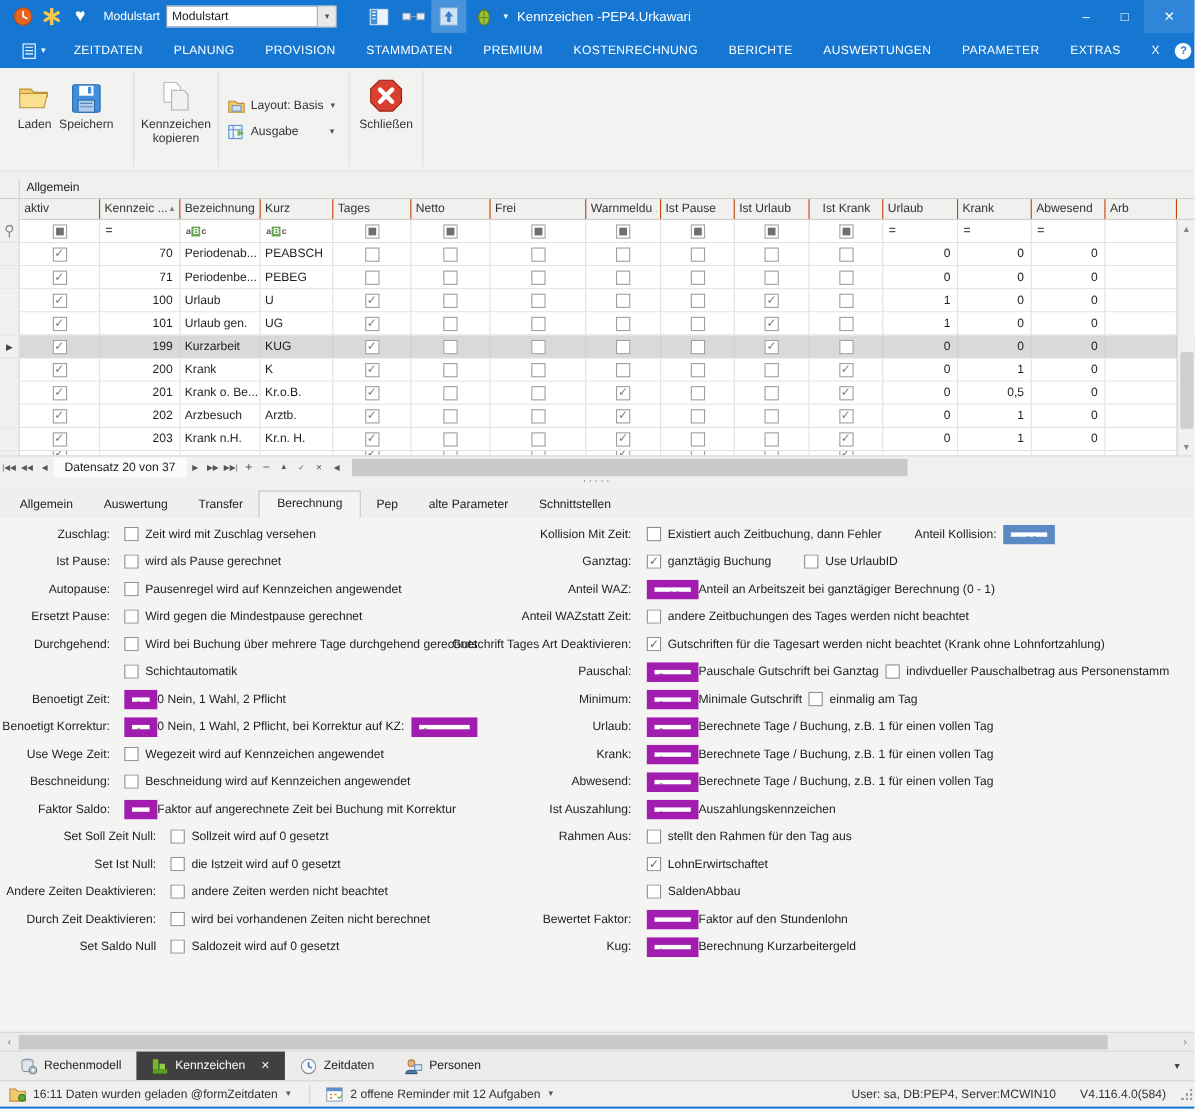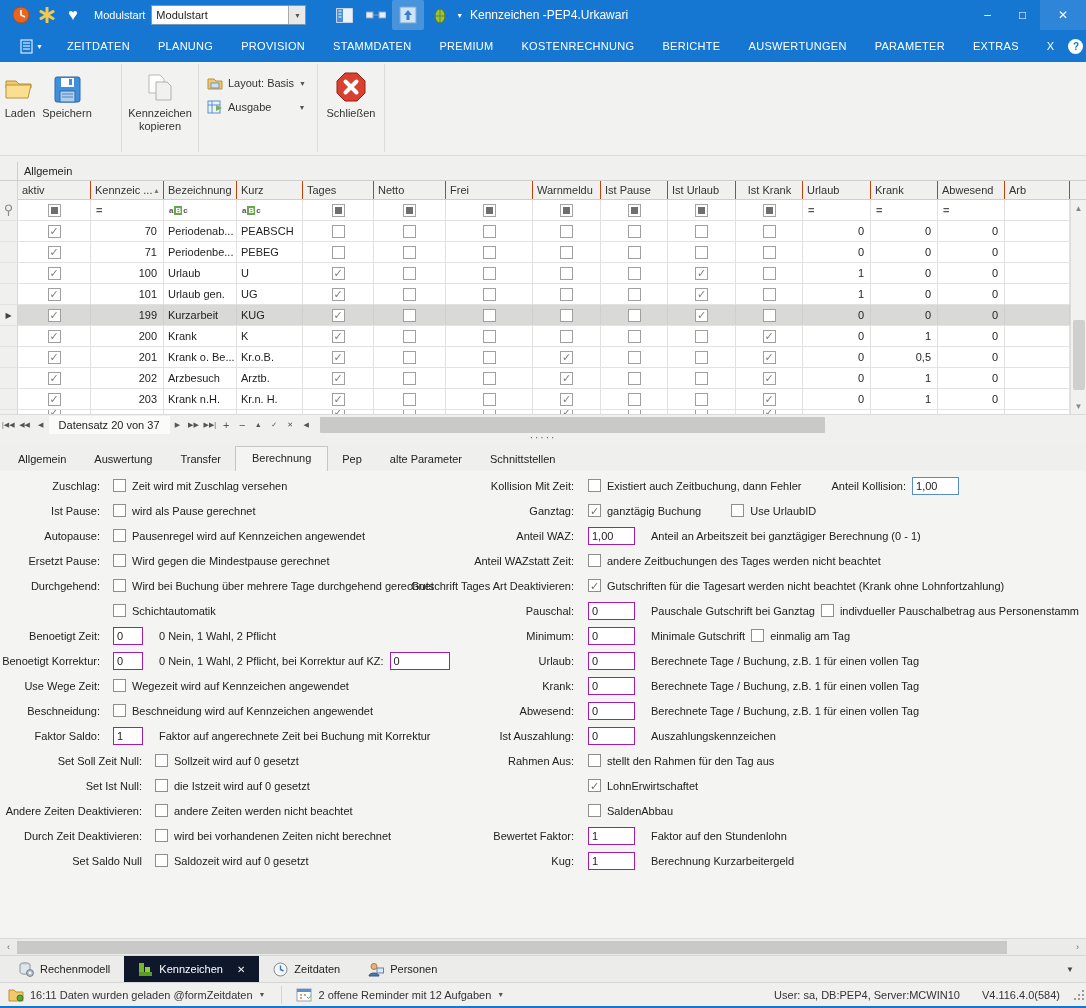--- a/index.html
+++ b/index.html
@@ -28,21 +28,21 @@
 #menu-burger{display:flex;align-items:center;gap:3px;padding:0 10px}
 .menu-item{padding:0 14px;letter-spacing:.3px;white-space:nowrap}
 #menu-items{display:flex;align-items:center}
 #menu-right{margin-left:auto;display:flex;align-items:center;gap:16px;padding-right:14px}
 #help-icon{width:15px;height:15px;border-radius:50%;background:#fff;color:#1577d2;font-weight:bold;font-size:10px;display:flex;align-items:center;justify-content:center}
 
 
 #ribbon{top:62px;height:94px;background:#f2f2f1;border-bottom:1px solid #d9d9d7}
 #ribbon-content{position:absolute;top:2px;left:4px;display:flex;height:76px}
 .rsep{width:1px;background:#dcdcda;height:88px;flex:none}
-.rgroup{display:flex;flex:none}
+.rgroup{display:flex;justify-content:center;flex:none}
 .bigbtn{text-align:center;padding-top:3px}
 .bicon{height:36px;display:flex;align-items:flex-end;justify-content:center}
 .blabel{font-size:11px;color:#333;line-height:13px;margin-top:4px}
 #grp-layout{flex-direction:column;padding:12px 6px 0 8px;gap:10px}
 .smallbtn{display:flex;align-items:center;gap:5px;color:#333}
 .caret{font-size:7px;color:#555}
 #ribbon-labels{position:absolute;top:79px;left:0;width:100%;height:14px;color:#5a5a5a}
 #ribbon-labels div{position:absolute;text-align:center}
 
 
@@ -99,33 +99,33 @@
 #form-left{left:0;width:545px}
 #form-right{left:408px;width:678px}
 .form-row{display:flex;align-items:center;height:25px;position:relative}
 .flabel{flex:none;width:108px;text-align:right;padding-right:8px;color:#222;white-space:nowrap;overflow:hidden}
 .form-row.gb .flabel{width:150px}
 #form-right .flabel{width:174px}
 .fctrls{display:flex;align-items:center;padding-left:5px;flex:1;white-space:nowrap;overflow:hidden}
 #form-right .fctrls{padding-left:6px}
 .fcb{flex:none;width:13px;height:13px;border:1px solid #8e8e8e;background:#fff;font-size:11px;line-height:12px;text-align:center;color:#6e6e6e;margin-right:6px}
 .ftext{margin-right:6px;color:#222}
-.tinput{flex:none;width:30px;height:18px;border:1px solid #a21caf;background:#fff;padding:2px 3px;margin-right:16px;color:#222;overflow:hidden}
+.tinput{flex:none;width:30px;height:18px;border:7px solid #a21caf;background:#fff;padding:2px 3px;margin-right:0;color:#222;overflow:hidden}
 #form-right .tinput{width:47px}
 .tinput.wide{width:60px}
 .tinput.focused{border-color:#5a8bc4}
 .fgap{flex:none;width:24px}
 
 
 #hscroll{top:938px;height:17px;background:#ebebea;border-top:1px solid #d9d9d7}
 #hscroll .arr{position:absolute;top:0;width:17px;height:16px;display:flex;align-items:center;justify-content:center;color:#666;font-size:9px}
 #hthumb{position:absolute;left:17px;top:2px;width:990px;height:13px;background:#c9c9c8}
 #mditabs{top:955px;height:27px;background:#ececeb;border-top:1px solid #d5d5d3;display:flex;align-items:stretch;padding-left:4px}
 .mtab{display:flex;align-items:center;gap:6px;padding:0 14px;color:#222;white-space:nowrap}
-.mtab.active{background:#0f172a;color:#fff}
+.mtab.active{background:#404040;color:#fff}
 .mtclose{margin-left:8px;font-size:10px;color:#eee}
 .mticon{display:flex;align-items:center}
 #mdi-caret{margin-left:auto;padding-right:12px;display:flex;align-items:center;color:#444;font-size:8px}
 #statusbar{top:982px;height:24px;background:#f0f0ef;border-top:1px solid #d5d5d3;display:flex;align-items:center;color:#333}
 #statusbar .sicon{margin:0 6px 0 8px;display:flex;align-items:center}
 .scaret{font-size:7px;color:#555;margin:0 10px 0 6px}
 .sdiv{width:1px;height:18px;background:#d5d5d3;margin:0 6px}
 #status-right{margin-left:auto;display:flex;align-items:center;gap:22px;padding-right:26px}
 #grip{position:absolute;right:2px;top:990px;width:12px;height:12px;
   background:radial-gradient(circle at 3px 9px,#9a9a9a 1px,transparent 1.4px),

